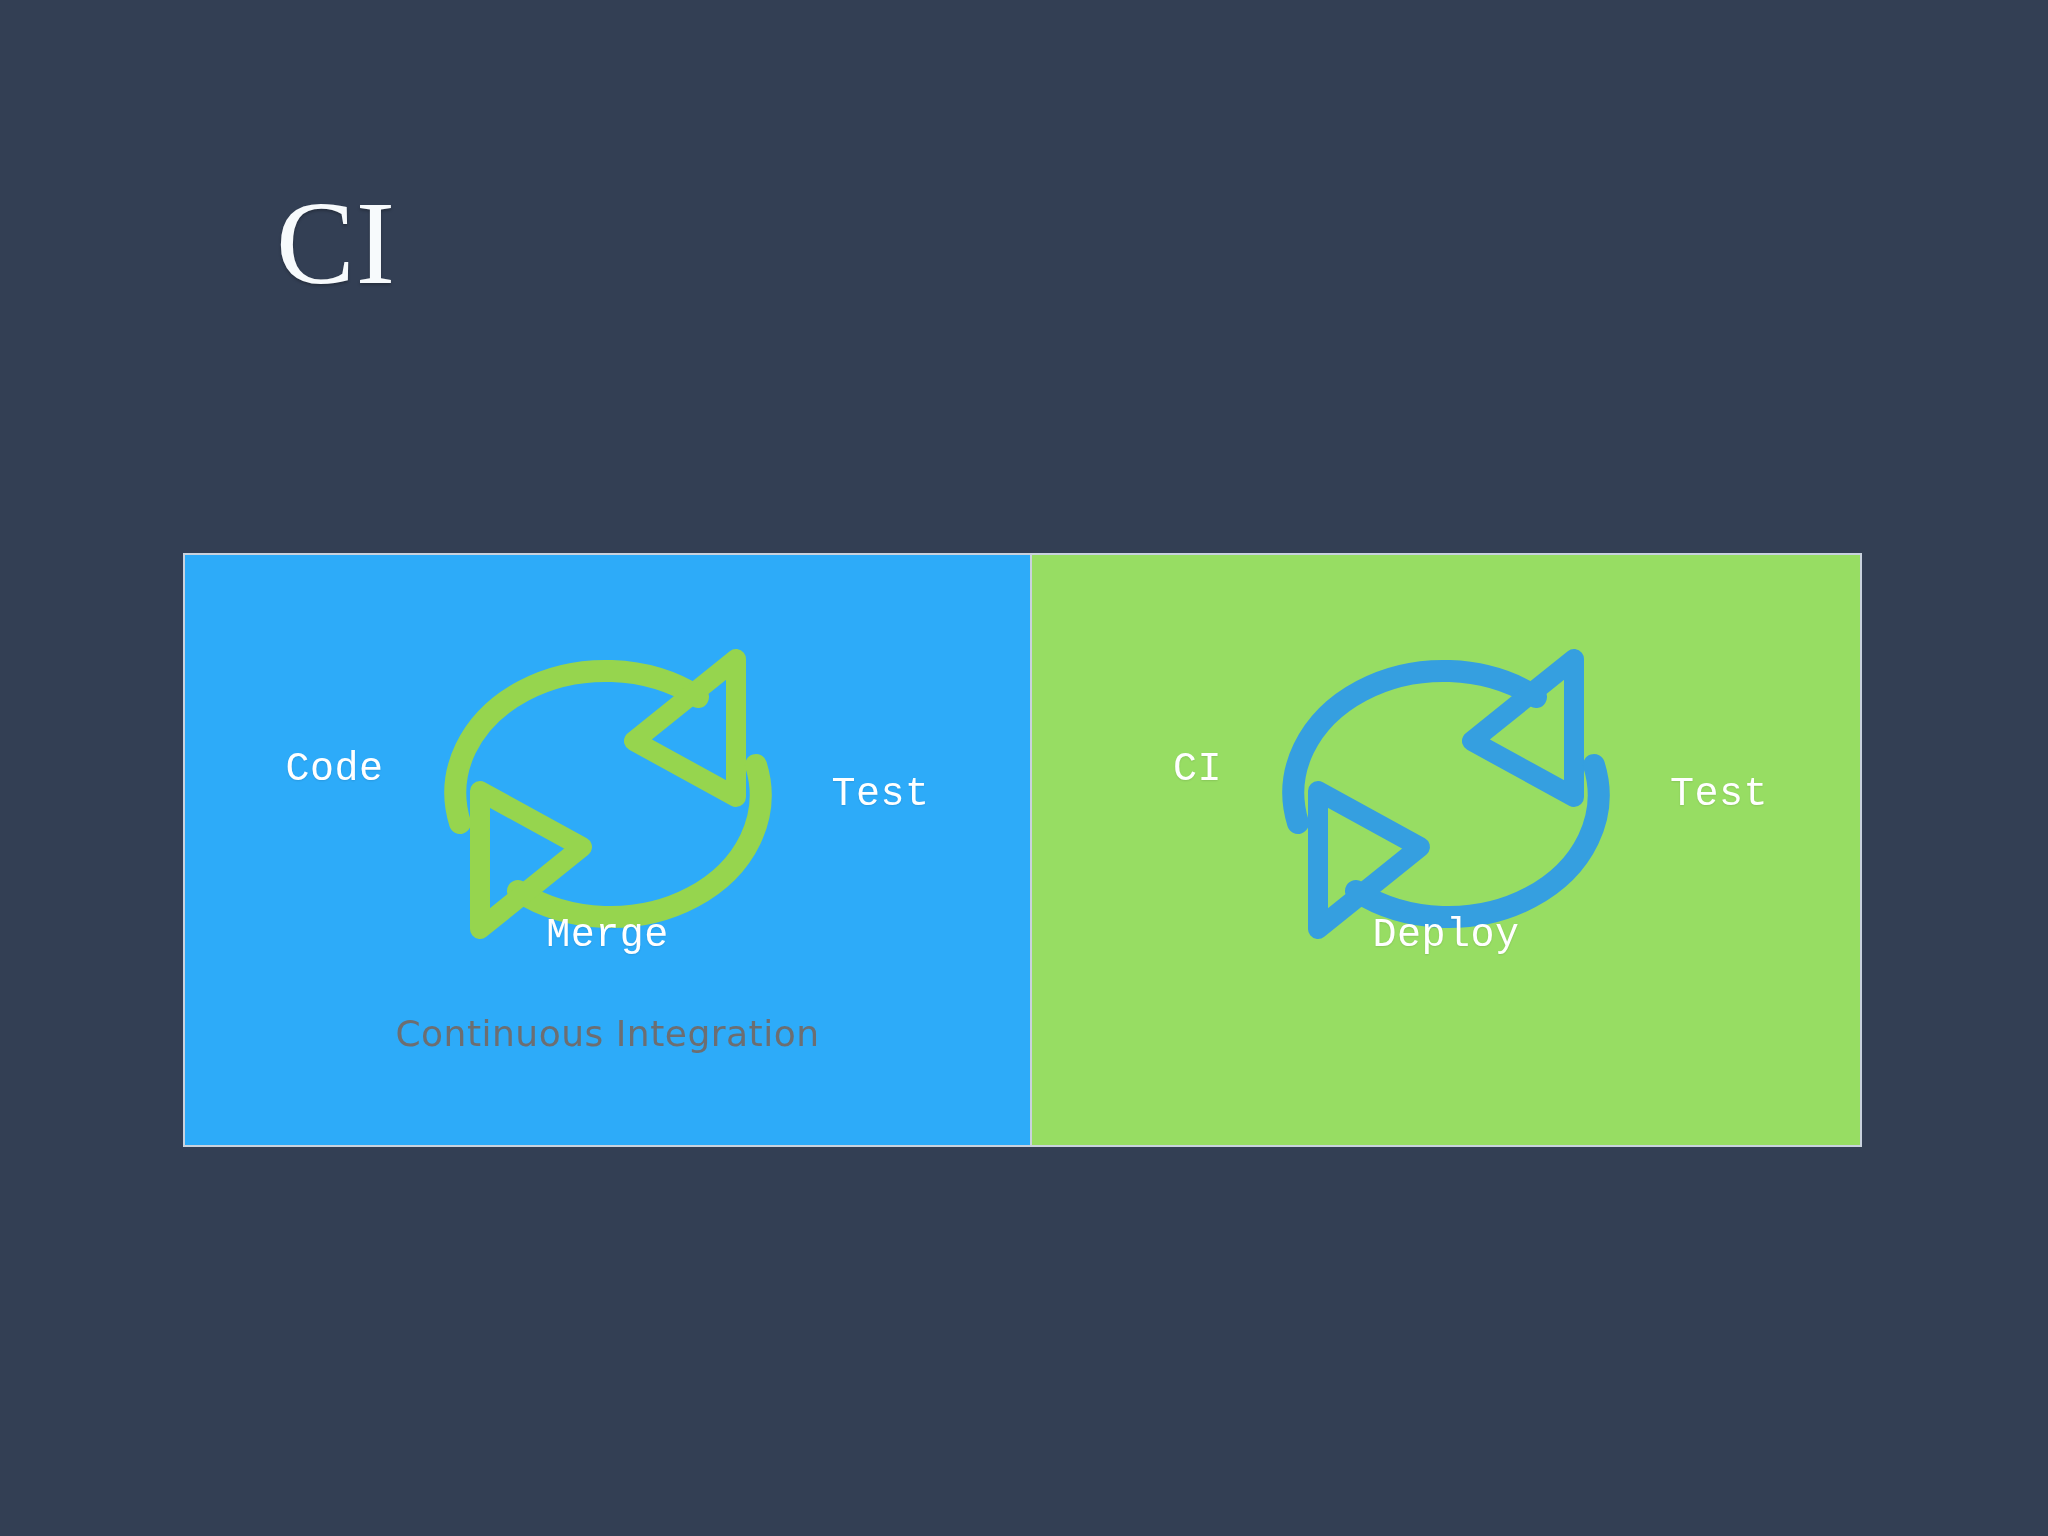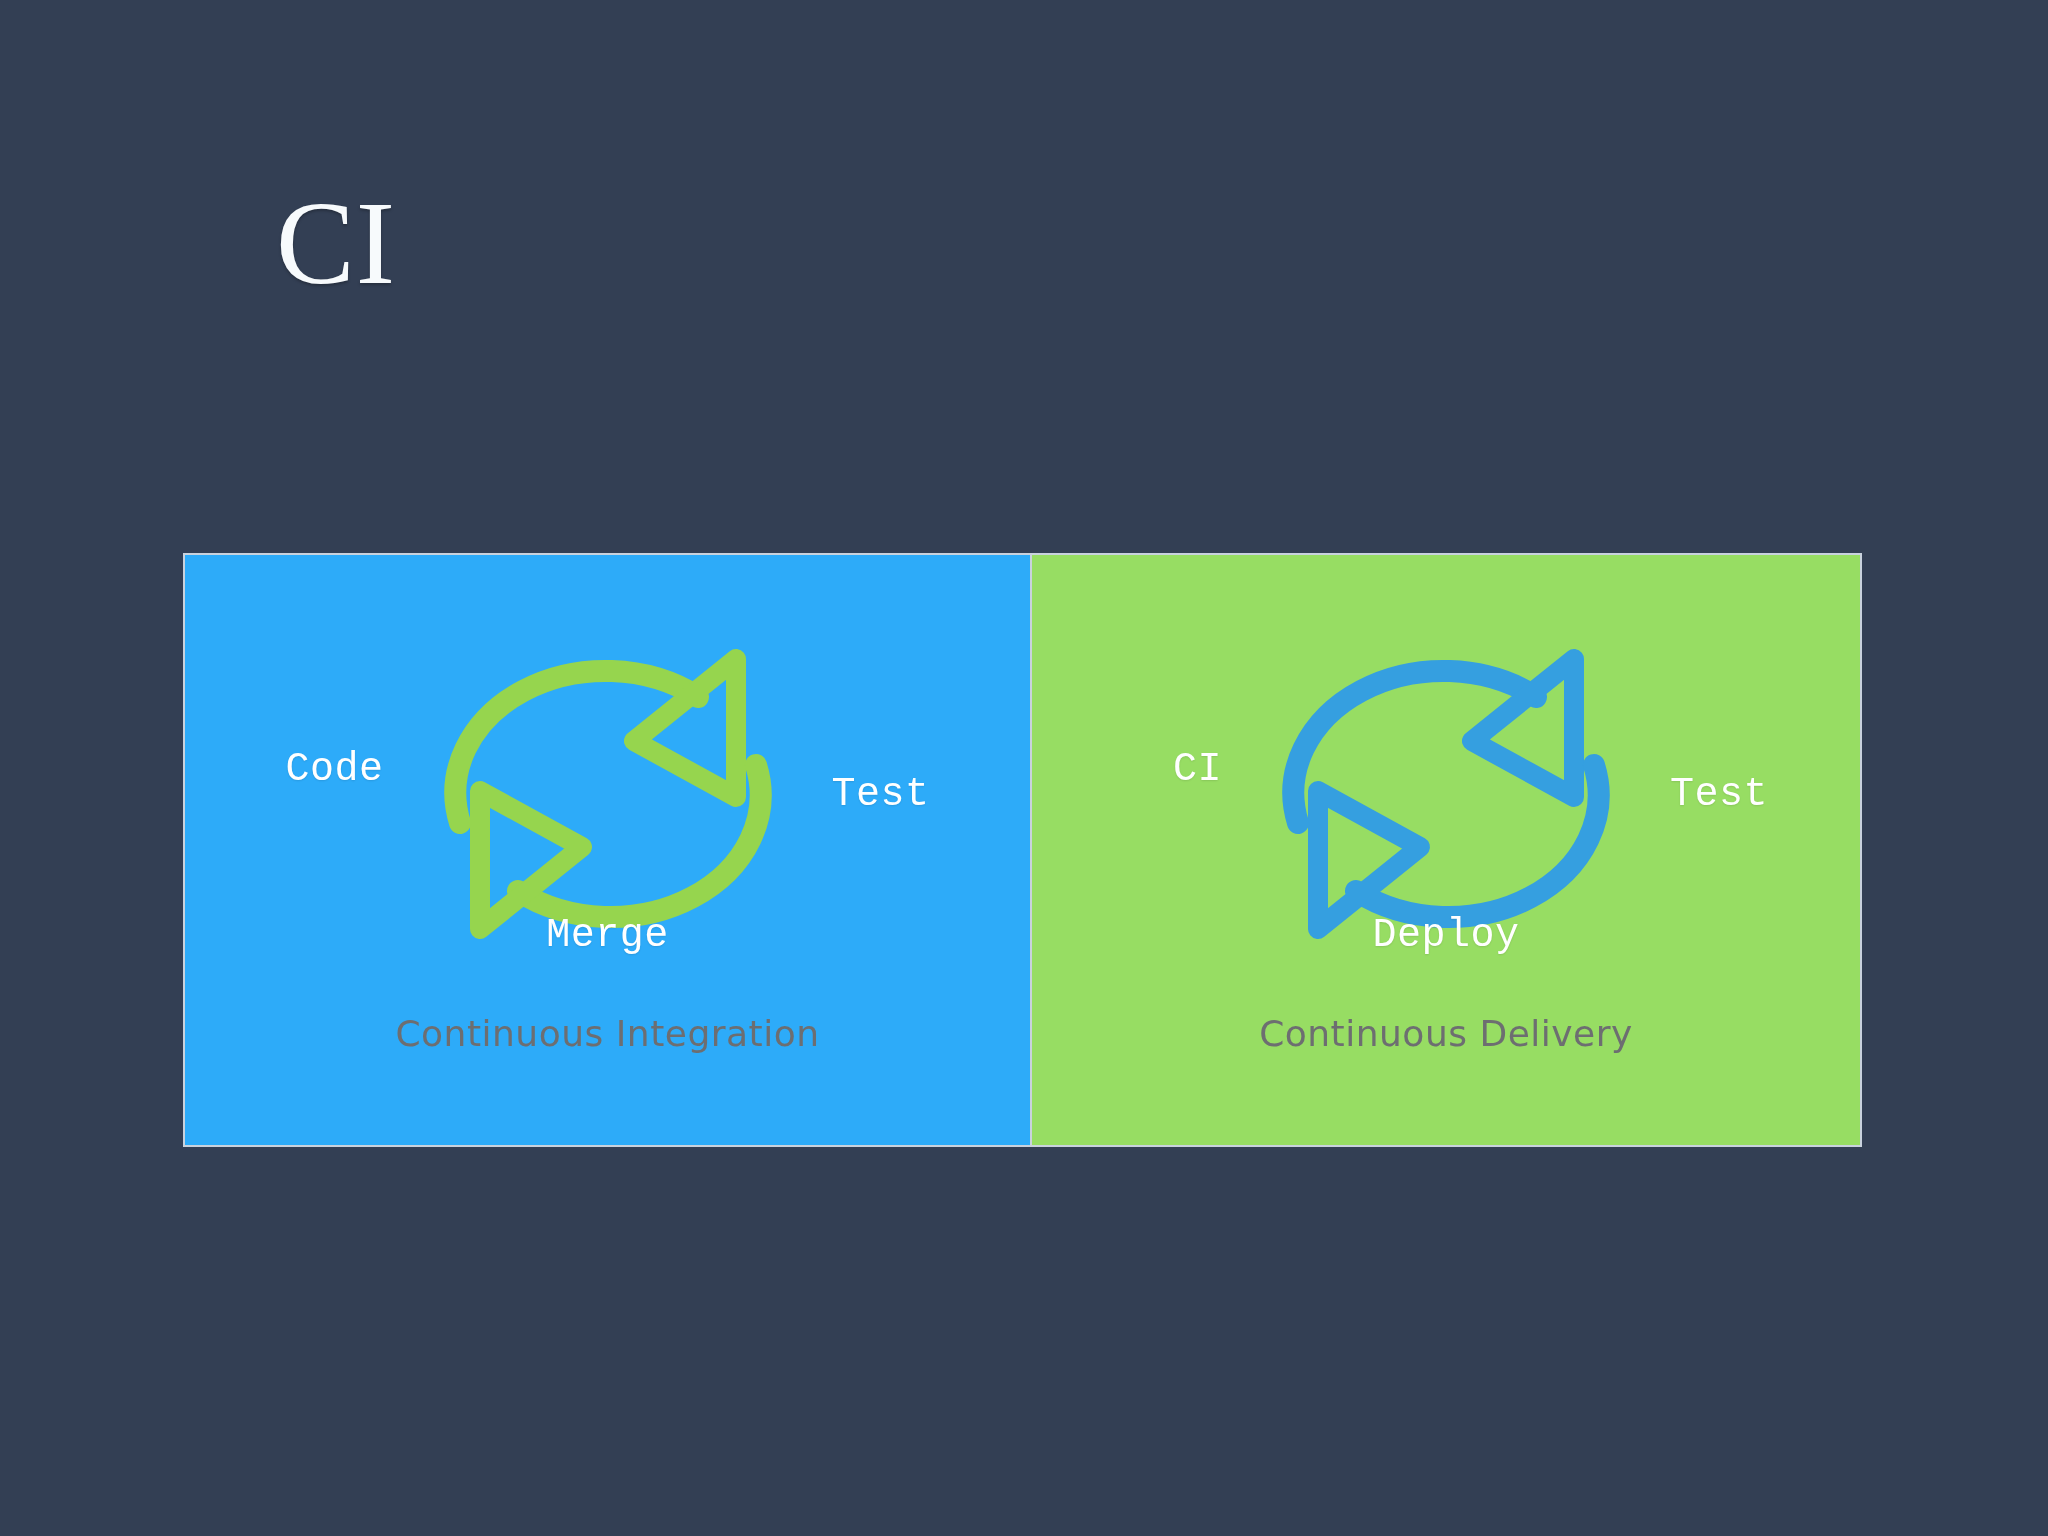--- a/index.html
+++ b/index.html
@@ -128,16 +128,15 @@
         <path d="M 338 58 L 338 196 L 236 140 Z" fill="none" stroke="#359fe0" stroke-width="20" stroke-linejoin="round"></path>
         <path d="M 358 164 A 150 122 0 0 1 120 290" fill="none" stroke="#359fe0" stroke-width="22" stroke-linecap="round"></path>
         <path d="M 82 328 L 82 190 L 184 246 Z" fill="none" stroke="#359fe0" stroke-width="20" stroke-linejoin="round"></path>
       </svg>
 
       <div class="node-label node-left">CI</div>
       <div class="node-label node-right">Test</div>
       <div class="node-label node-bottom">Deploy</div>
     </div>
 
-    <div class="panel-caption">Continuous Delivery</div>
   </div>
 
 </div>
 
 </body></html>

